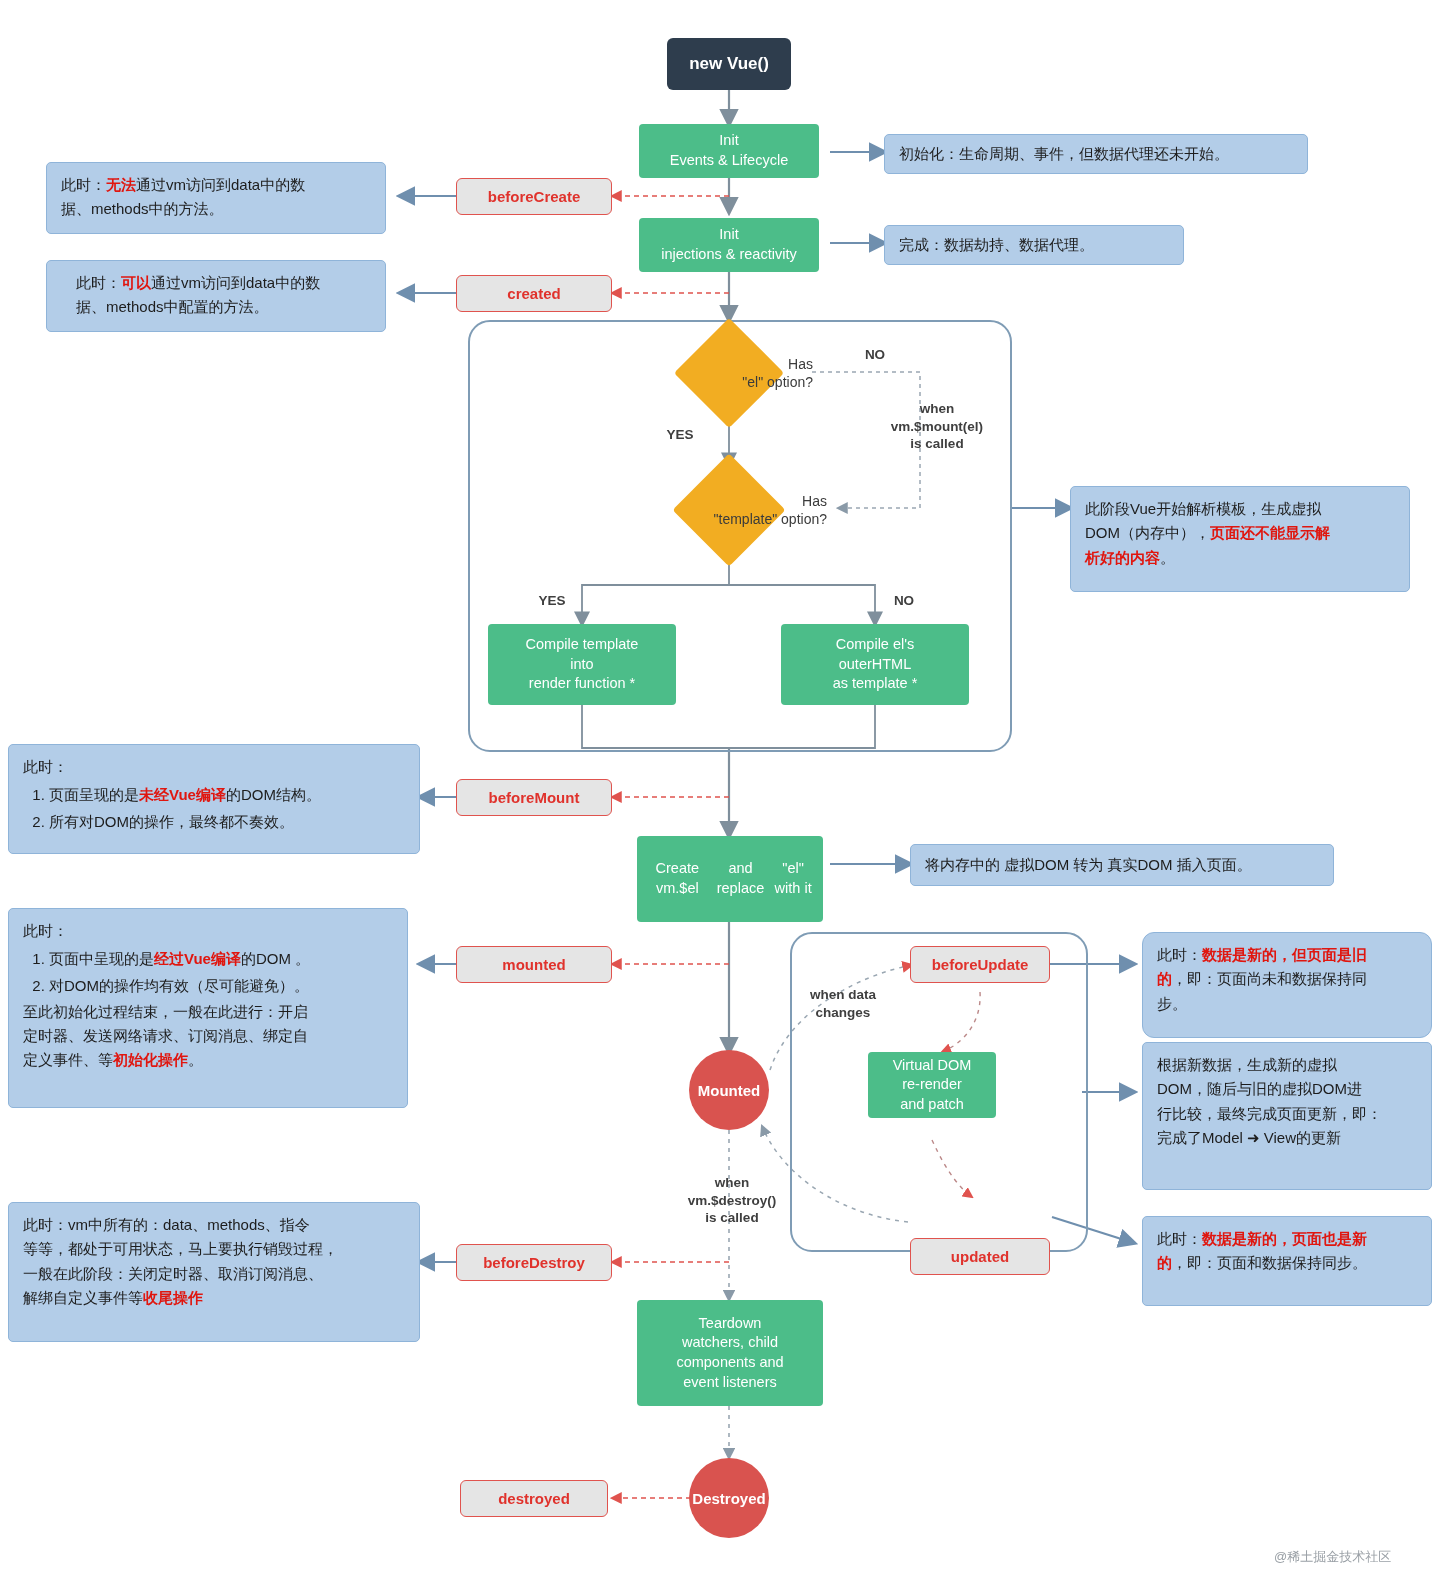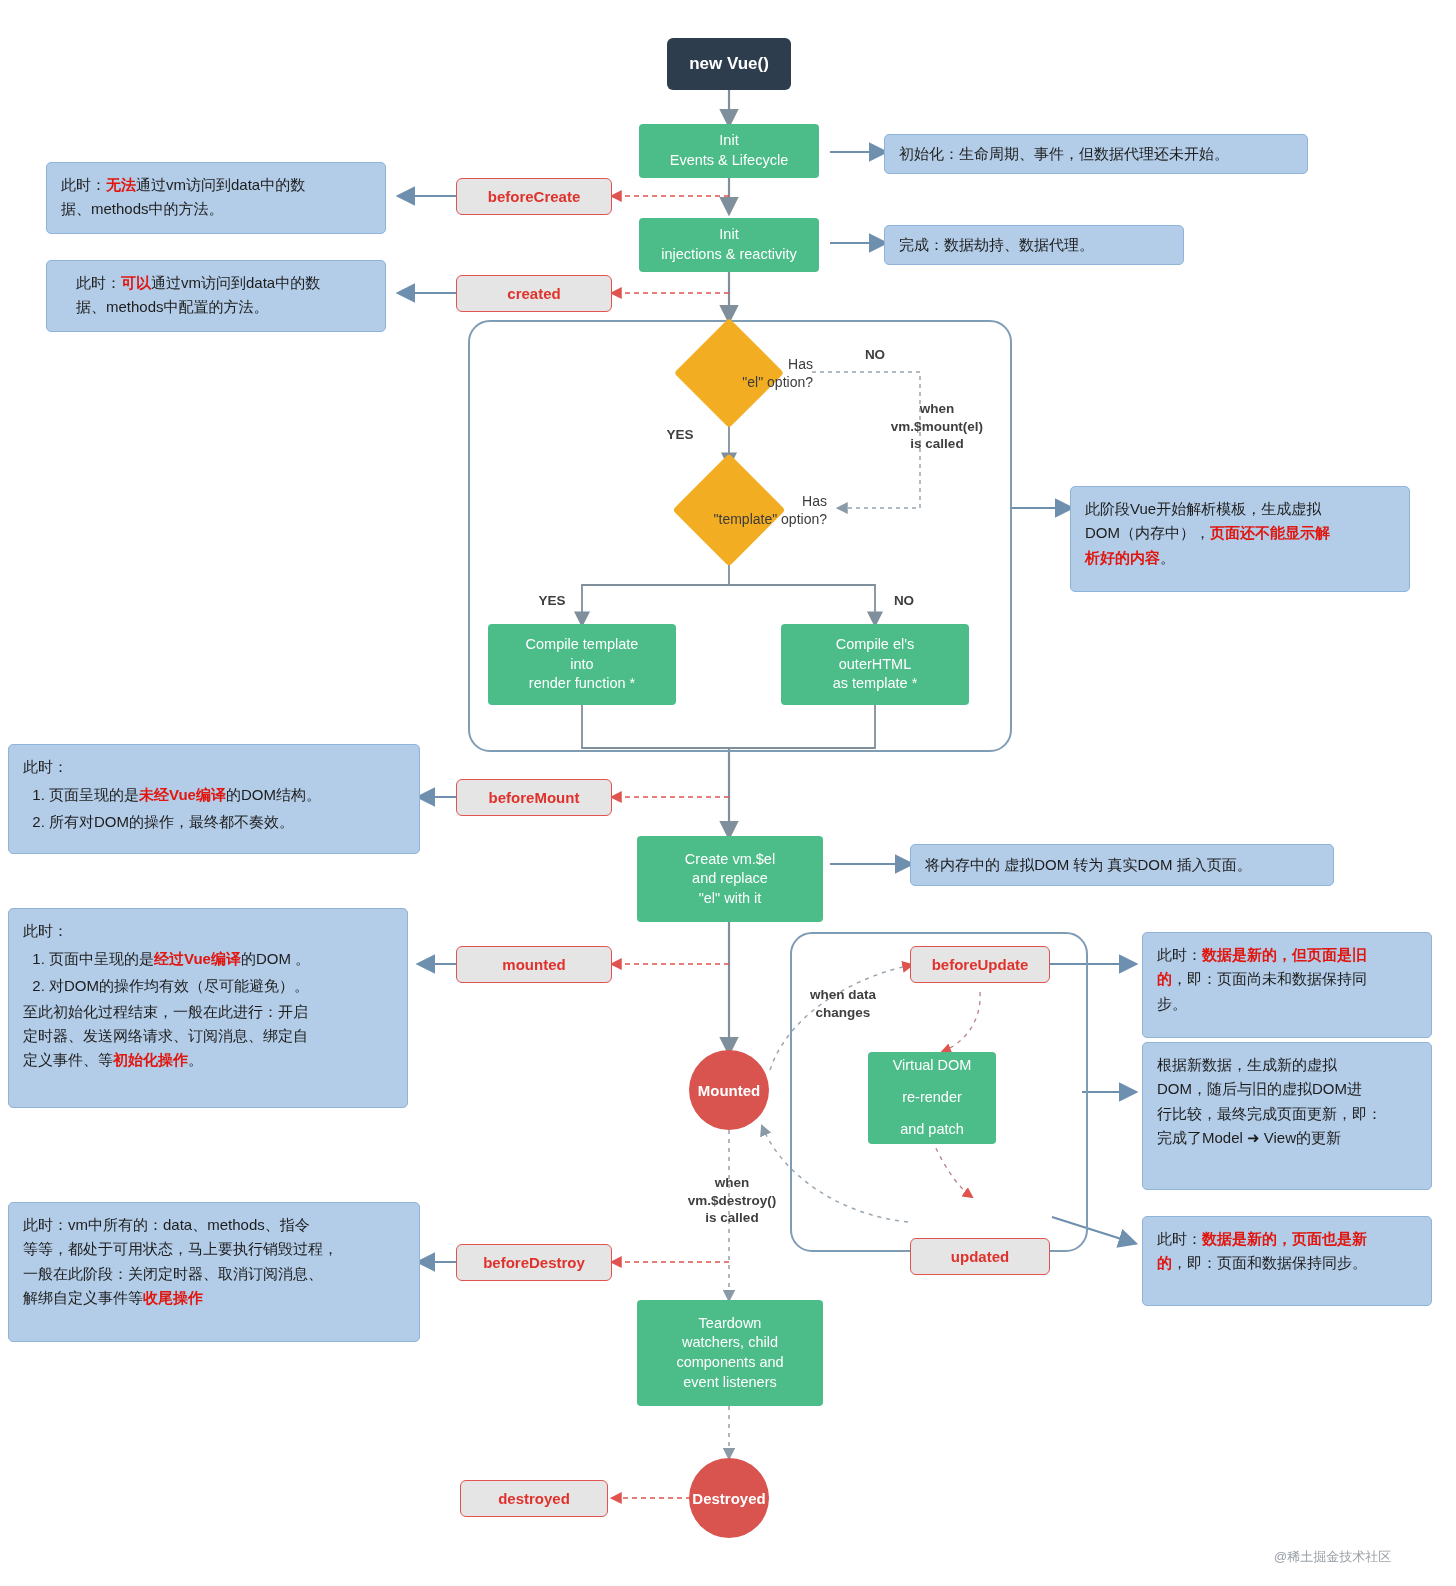--- a/index.html
+++ b/index.html
@@ -191,38 +191,38 @@
   <span>into</span>
   <span>render function *</span>
 </div>
 
 <div class="abs node-green" style="left:781px;top:624px;width:188px;height:81px;flex-direction:column;">
   <span>Compile el's</span>
   <span>outerHTML</span>
   <span>as template *</span>
 </div>
 
-<div class="abs node-green" style="left:637px;top:836px;width:186px;height:86px;flex-direction:column;">
+<div class="abs node-green" style="left:637px;top:836px;width:186px;height:86px;flex-direction:row;">
   <span>Create vm.$el</span>
   <span>and replace</span>
   <span>"el" with it</span>
 </div>
 
 <div class="abs circle" style="left:689px;top:1050px;width:80px;height:80px;">
   <span>Mounted</span>
 </div>
 
 <div class="abs round-group" style="left:790px;top:932px;width:298px;height:320px;"></div>
 
 <div class="abs plain-label" style="left:778px;top:986px;width:130px;">
   <div>when data</div>
   <div>changes</div>
 </div>
 
-<div class="abs node-green" style="left:868px;top:1052px;width:128px;height:92px;flex-direction:column;justify-content:space-between;">
+<div class="abs node-green" style="left:868px;top:1052px;width:128px;height:66px;flex-direction:column;">
   <span>Virtual DOM</span>
   <span>re-render</span>
   <span>and patch</span>
 </div>
 
 <div class="abs plain-label" style="left:652px;top:1174px;width:160px;">
   <div>when</div>
   <div>vm.$destroy()</div>
   <div>is called</div>
 </div>
@@ -319,21 +319,21 @@
       <span>对DOM的操作均有效（尽可能避免）。</span>
     </li>
   </ol>
   <div>至此初始化过程结束，一般在此进行：开启</div>
   <div>定时器、发送网络请求、订阅消息、绑定自</div>
   <div>
     <span>定义事件、等</span><b class="red">初始化操作</b><span>。</span>
   </div>
 </div>
 
-<div class="abs callout" style="left:1142px;top:932px;width:290px;height:106px;">
+<div class="abs callout" style="left:1142px;top:932px;width:290px;height:106px;border-radius:12px;">
   <div>
     <span>此时：</span><b class="red">数据是新的，但页面是旧</b>
   </div>
   <div>
     <b class="red">的</b><span>，即：页面尚未和数据保持同</span>
   </div>
   <div><span>步。</span></div>
 </div>
 
 <div class="abs callout" style="left:1142px;top:1042px;width:290px;height:148px;">

